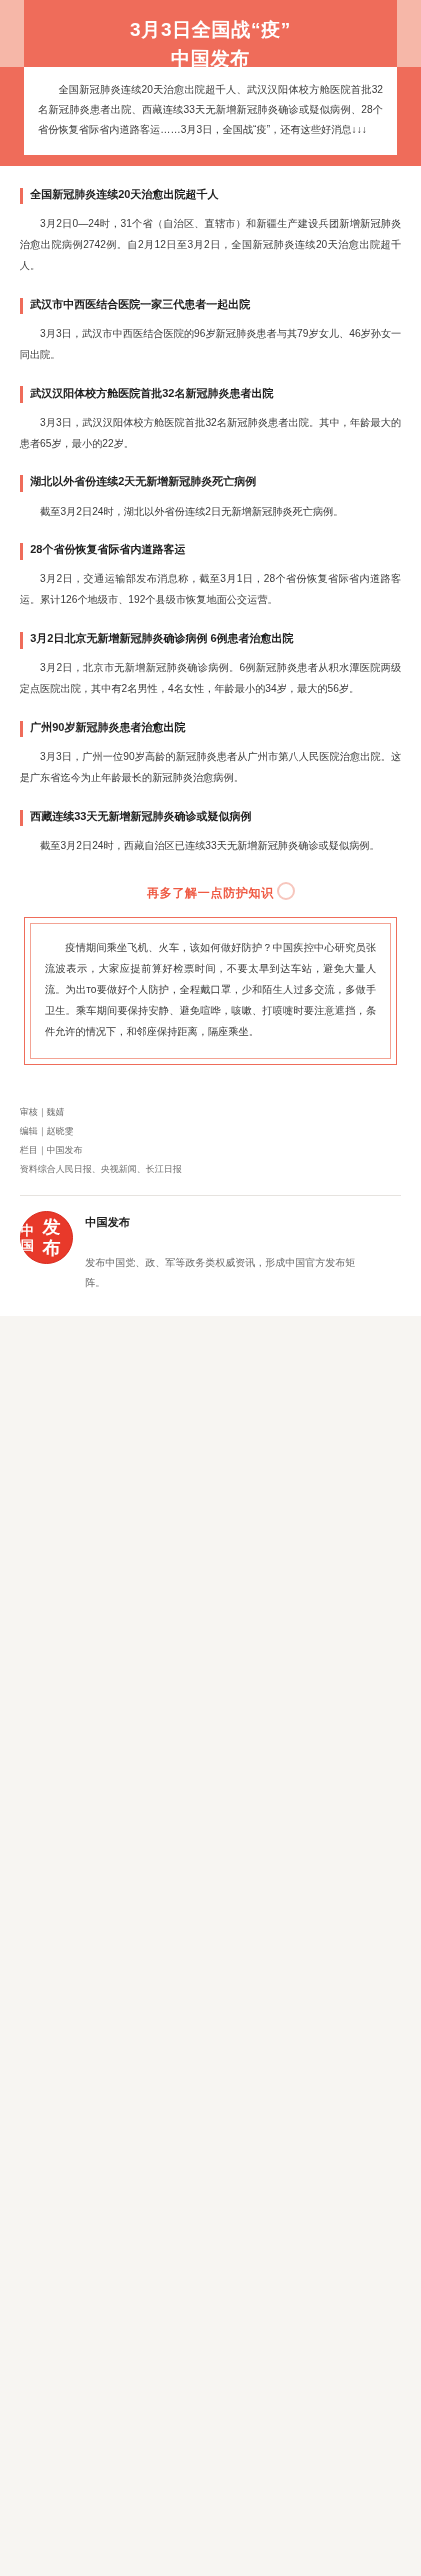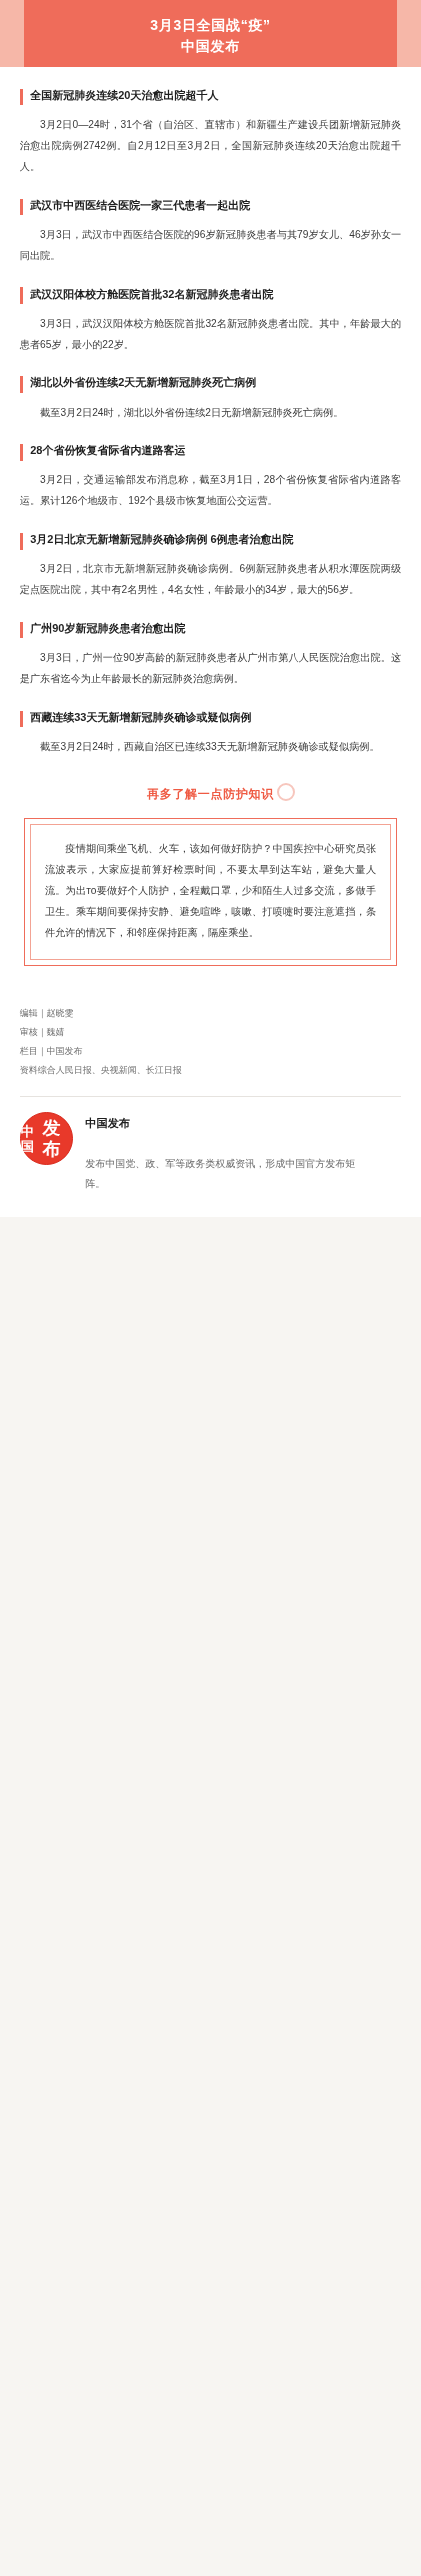--- a/index.html
+++ b/index.html
@@ -35,21 +35,21 @@
     position: absolute;
     right: 0; top: 0; bottom: 0;
     width: 24px;
     background: #f6b7a8;
   }
   .header-title {
     position: relative;
     z-index: 2;
     text-align: center;
     color: #ffffff;
-    font-size: 14px;
+    font-size: 19px;
     font-weight: bold;
     letter-spacing: 0.7px;
     padding-top: 14.7px;
     line-height: 1.55;
   }
   .header-title span { display: block; }
 
   
   .lead-wrap {
     padding: 0 24px;
@@ -203,20 +203,25 @@
 
   <div class="header">
     <div class="header-left-strip"></div>
     <div class="header-right-strip"></div>
     <div class="header-title">
       <span>3月3日全国战“疫”</span>
       <span>中国发布</span>
     </div>
   </div>
 
+  <div class="lead-wrap">
+    <div class="lead-box">
+      <span class="indent">全国新冠肺炎连续20天治愈出院超千人、武汉汉阳体校方舱医院首批32名新冠肺炎患者出院、西藏连续33天无新增新冠肺炎确诊或疑似病例、28个省份恢复省际省内道路客运……3月3日，全国战“疫”，还有这些好消息↓↓↓</span>
+    </div>
+  </div>
 
   <div class="body">
 
     <div class="section">
       <div class="sec-head">
         <div class="sec-bar"></div>
         <div class="sec-title">全国新冠肺炎连续20天治愈出院超千人</div>
       </div>
       <div class="sec-body">3月2日0—24时，31个省（自治区、直辖市）和新疆生产建设兵团新增新冠肺炎治愈出院病例2742例。自2月12日至3月2日，全国新冠肺炎连续20天治愈出院超千人。</div>
     </div>
@@ -281,22 +286,22 @@
       <div class="tips-title">
         <span>再多了解一点防护知识</span>
         <span class="ring"></span>
       </div>
       <div class="tips-box-outer">
         <div class="tips-box-inner">疫情期间乘坐飞机、火车，该如何做好防护？中国疾控中心研究员张流波表示，大家应提前算好检票时间，不要太早到达车站，避免大量人流。为出то要做好个人防护，全程戴口罩，少和陌生人过多交流，多做手卫生。乘车期间要保持安静、避免喧哗，咳嗽、打喷嚏时要注意遮挡，条件允许的情况下，和邻座保持距离，隔座乘坐。</div>
       </div>
     </div>
 
     <div class="credits">
+      <div>审核｜魏婧</div>
       <div>编辑｜赵晓雯</div>
-      <div>审核｜魏婧</div>
       <div>栏目｜中国发布</div>
       <div>资料综合人民日报、央视新闻、长江日报</div>
     </div>
 
     <div class="rule"></div>
 
     <div class="footer">
       <div class="logo">
         <span class="l1">中国</span>
         <span class="l2">发布</span>

